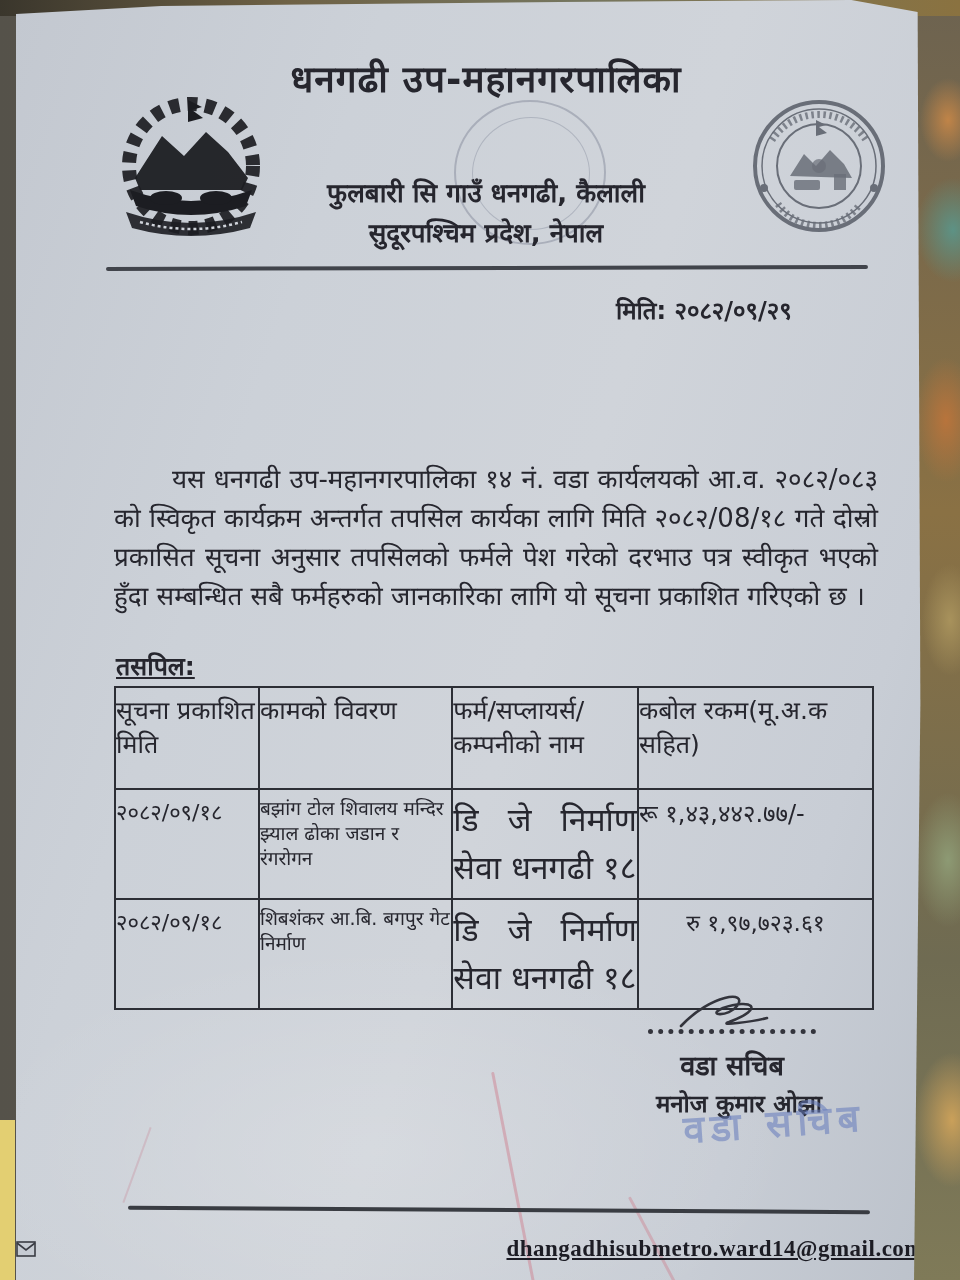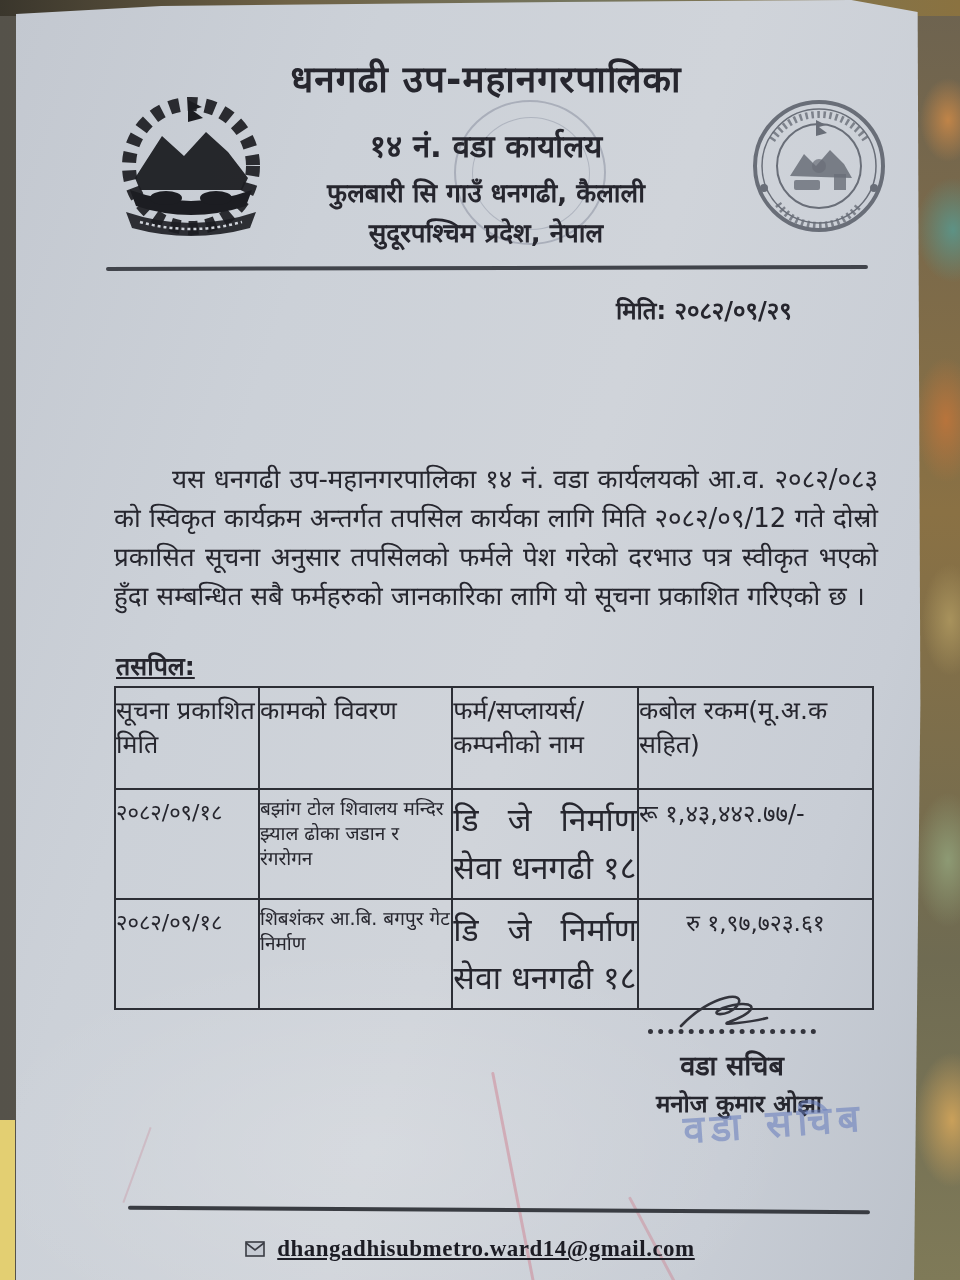--- a/index.html
+++ b/index.html
@@ -98,21 +98,21 @@
 
   .crease1{ left:497px; top:1070px; width:3px; height:230px; background:rgba(206,122,138,.45); transform:rotate(-11deg); border-radius:2px; }
   .crease2{ left:640px; top:1190px; width:3px; height:120px; background:rgba(206,122,138,.40); transform:rotate(-28deg); border-radius:2px; }
   .crease3{ left:120px; top:1125px; width:2px; height:80px; background:rgba(200,130,145,.30); transform:rotate(20deg); }
 
   .footer-rule{
     left:112px; top:1208px; width:742px; height:4px; background:#393c42;
     border-radius:3px; transform:rotate(0.35deg);
   }
   .email-row{
-    left:0; top:1236px; width:908px; display:flex; justify-content:center; align-items:center; gap:12px;
+    left:0; top:1236px; width:908px; display:flex; justify-content:space-between; align-items:center; gap:12px;
   }
   .email-text{
     font-family:"Liberation Serif", serif; font-weight:bold; font-size:23px;
     text-decoration:underline; color:#1c1c24; letter-spacing:.5px;
   }
   .env-icon{ width:20px; height:16px; }
 </style>
 </head>
 <body>
 
@@ -154,30 +154,29 @@
       </g>
       <g fill="none" stroke="#696e78" stroke-width="1" opacity="0.8">
         <path d="M34 48 A 56 56 0 0 1 128 48" stroke-dasharray="2.5 3.5" stroke-width="7"></path>
         <path d="M40 112 A 50 50 0 0 0 122 112" stroke-dasharray="2.5 3.5" stroke-width="7"></path>
       </g>
     </svg>
 
     <div class="abs faint-stamp"></div>
 
     <div class="abs title dev">धनगढी उप-महानगरपालिका</div>
-    <div class="abs office dev">१४ नं. वडा कार्यालय</div>
     <div class="abs addr1 dev">फुलबारी सि गाउँ धनगढी, कैलाली</div>
     <div class="abs addr2 dev">सुदूरपश्चिम प्रदेश, नेपाल</div>
 
     <div class="abs header-rule"></div>
 
     <div class="abs date-line dev">मिति: २०८२/०९/२९</div>
 
 
-    <div class="abs body-text dev">यस धनगढी उप-महानगरपालिका १४ नं. वडा कार्यलयको आ.व. २०८२/०८३ को स्विकृत कार्यक्रम अन्तर्गत तपसिल कार्यका लागि मिति २०८२/०९/12 गते दोस्रो प्रकासित सूचना अनुसार तपसिलको फर्मले पेश गरेको दरभाउ पत्र स्वीकृत भएको हुँदा सम्बन्धित सबै फर्महरुको जानकारिका लागि यो सूचना प्रकाशित गरिएको छ ।</div>
+    <div class="abs body-text dev">यस धनगढी उप-महानगरपालिका १४ नं. वडा कार्यलयको आ.व. २०८२/०८३ को स्विकृत कार्यक्रम अन्तर्गत तपसिल कार्यका लागि मिति २०८२/08/१८ गते दोस्रो प्रकासित सूचना अनुसार तपसिलको फर्मले पेश गरेको दरभाउ पत्र स्वीकृत भएको हुँदा सम्बन्धित सबै फर्महरुको जानकारिका लागि यो सूचना प्रकाशित गरिएको छ ।</div>
 
     <div class="abs table-caption dev">तसपिल:</div>
 
     <table class="notice">
       <colgroup>
           <col class="c1">
           <col class="c2">
           <col class="c3">
           <col class="c4">
         </colgroup>

